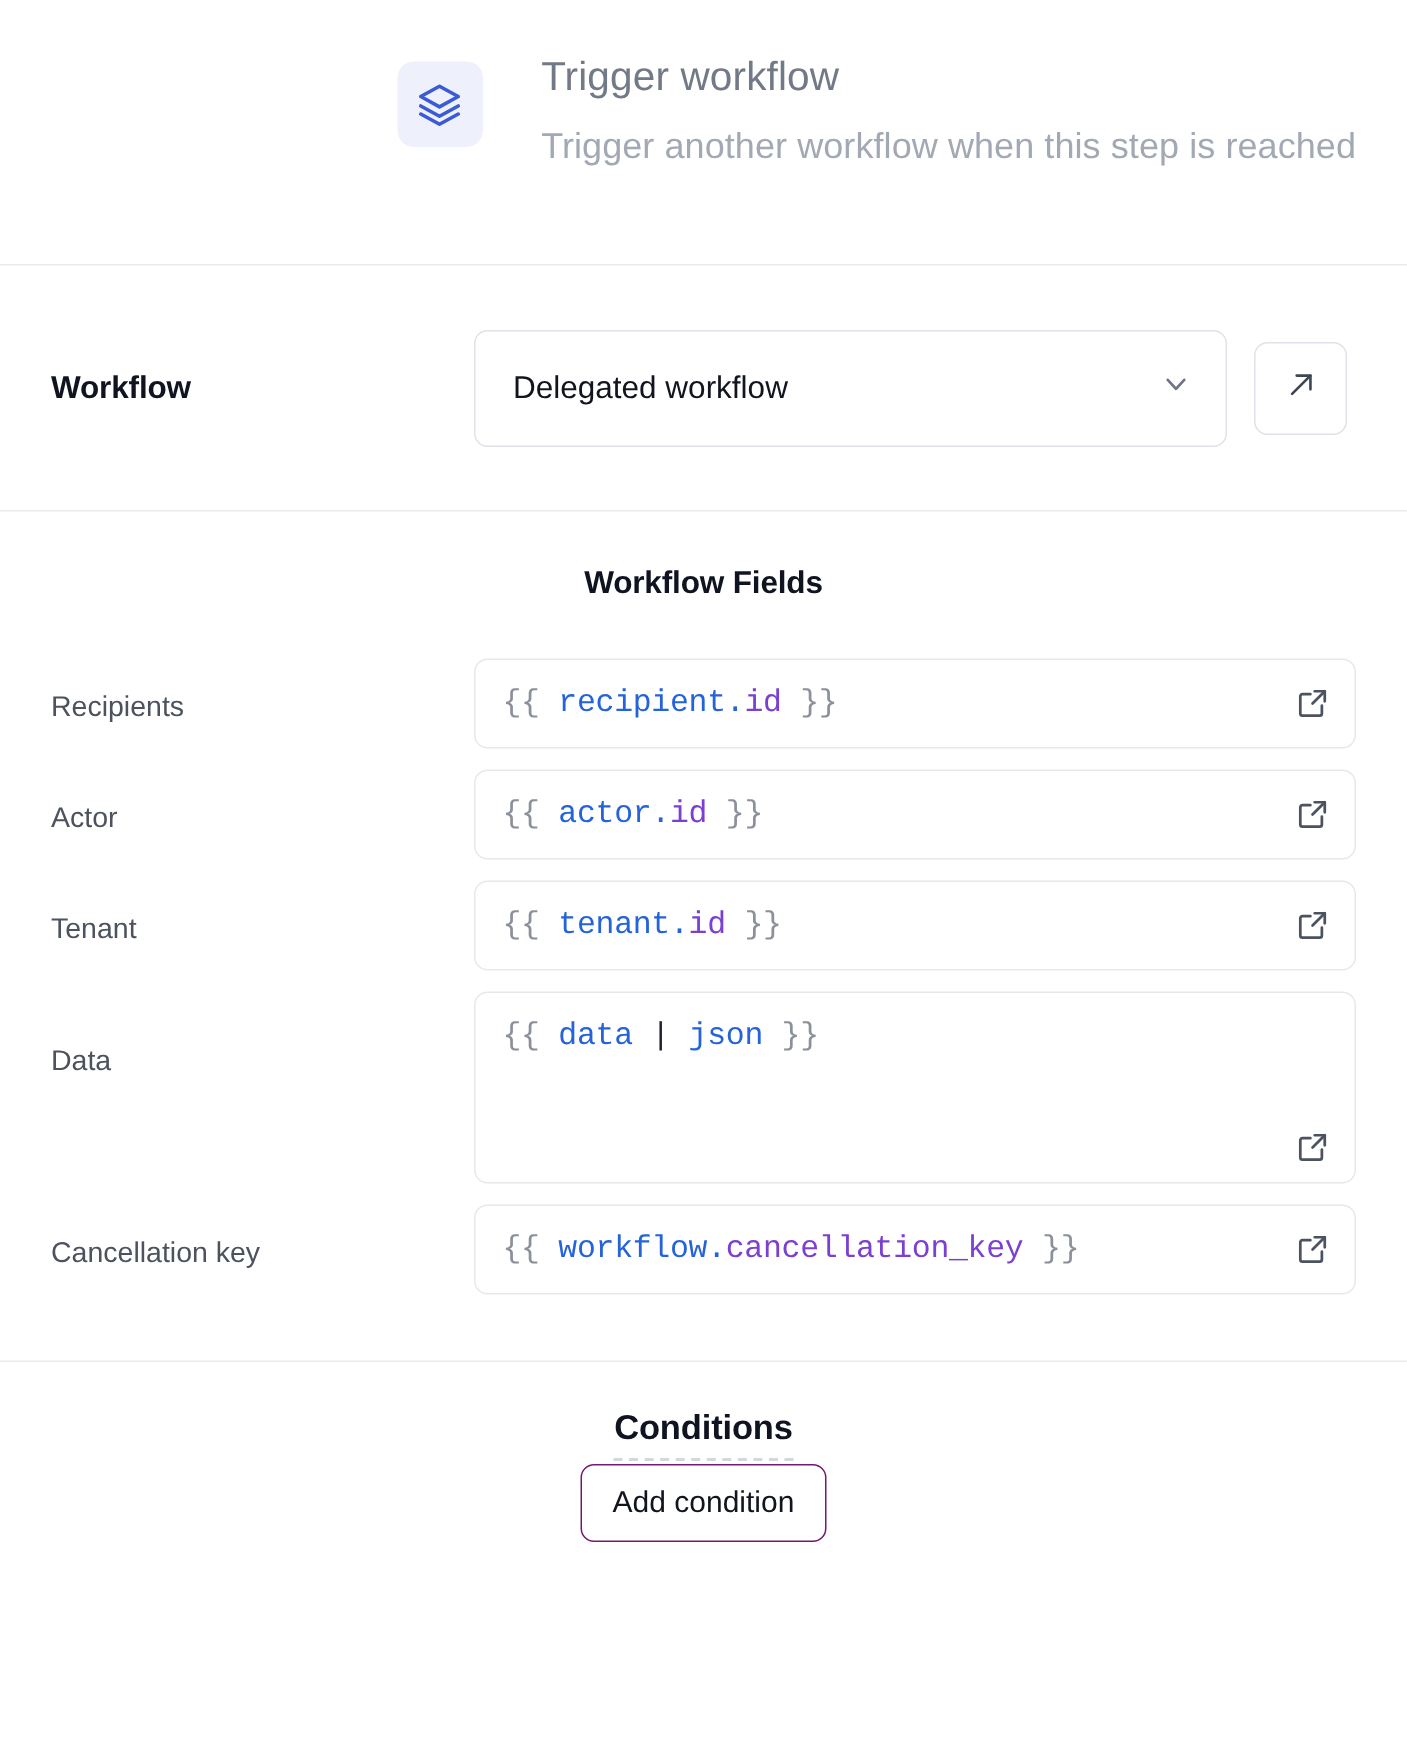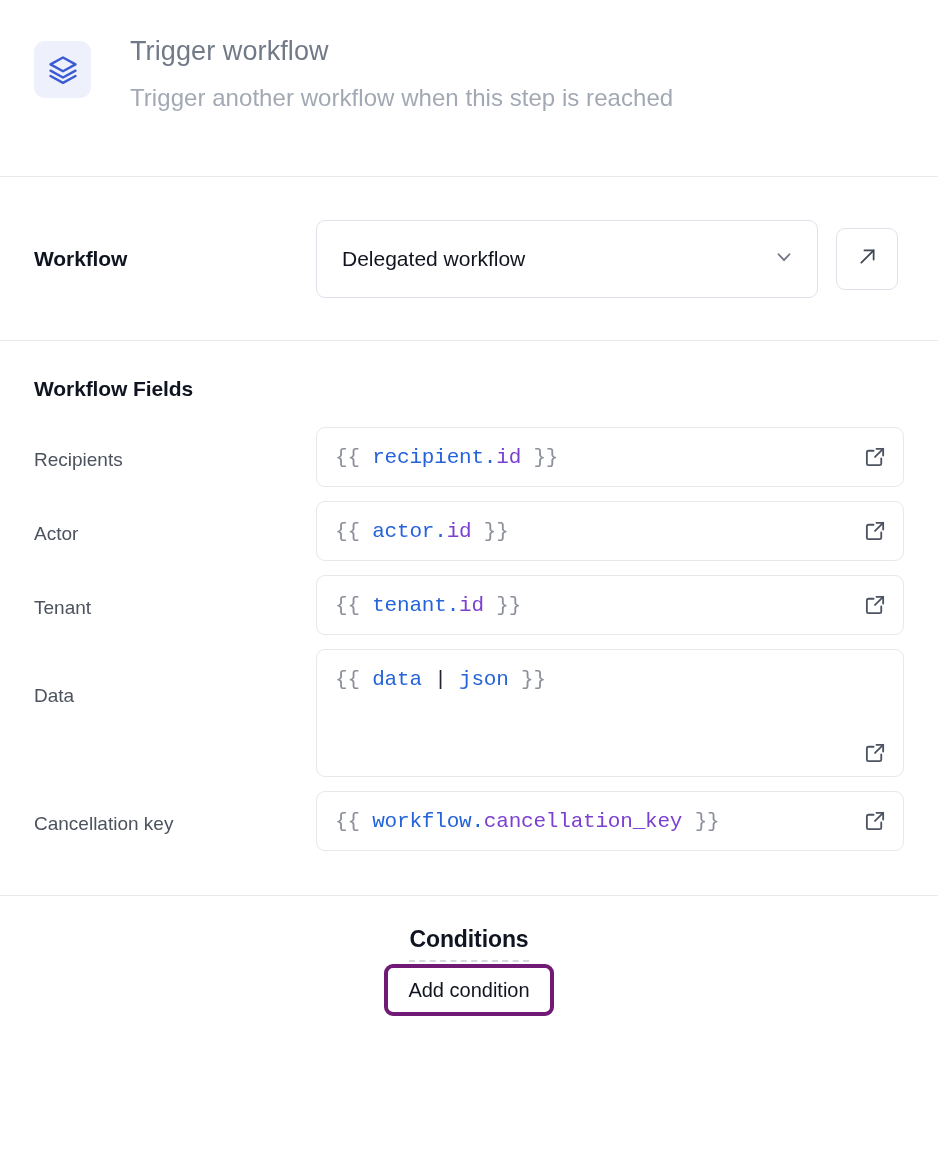--- a/index.html
+++ b/index.html
@@ -17,20 +17,21 @@
   }
 
   .panel { width: 938px; }
 
   
   .header {
     display: flex;
     align-items: flex-start;
     padding: 34px 34px 0 34px;
     height: 176px;
+    justify-content: flex-end;
   }
   .header-icon-box {
     width: 57px;
     height: 57px;
     border-radius: 11px;
     background: #eef1fb;
     display: flex;
     align-items: center;
     justify-content: center;
     flex: 0 0 auto;
@@ -106,21 +107,21 @@
     display: flex;
     align-items: center;
     justify-content: center;
     cursor: pointer;
   }
 
   
   .section-fields {
     padding: 36px 34px 30px 34px;
   }
-  .fields-heading { margin-bottom: 26px; }
+  .fields-heading { margin-bottom: 38px; text-align: center; }
 
   .field-row {
     display: flex;
     align-items: flex-start;
     margin-bottom: 14px;
   }
   .field-label {
     width: 282px;
     flex: 0 0 282px;
     font-size: 19px;
@@ -186,21 +187,21 @@
     font-size: 23px;
     font-weight: 700;
     color: #0f1420;
     border-bottom: 2px dashed #d4d7dd;
     padding-bottom: 7px;
     display: inline-block;
     letter-spacing: -0.1px;
   }
   .add-cond-btn {
     height: 52px;
-    border: 4px solid #701a75;
+    border: 1px solid #701a75;
     border-radius: 9px;
     background: #ffffff;
     font-family: "Liberation Sans", sans-serif;
     font-size: 20px;
     color: #11151f;
     padding: 0 20px;
     cursor: pointer;
   }
 </style>
 </head>

